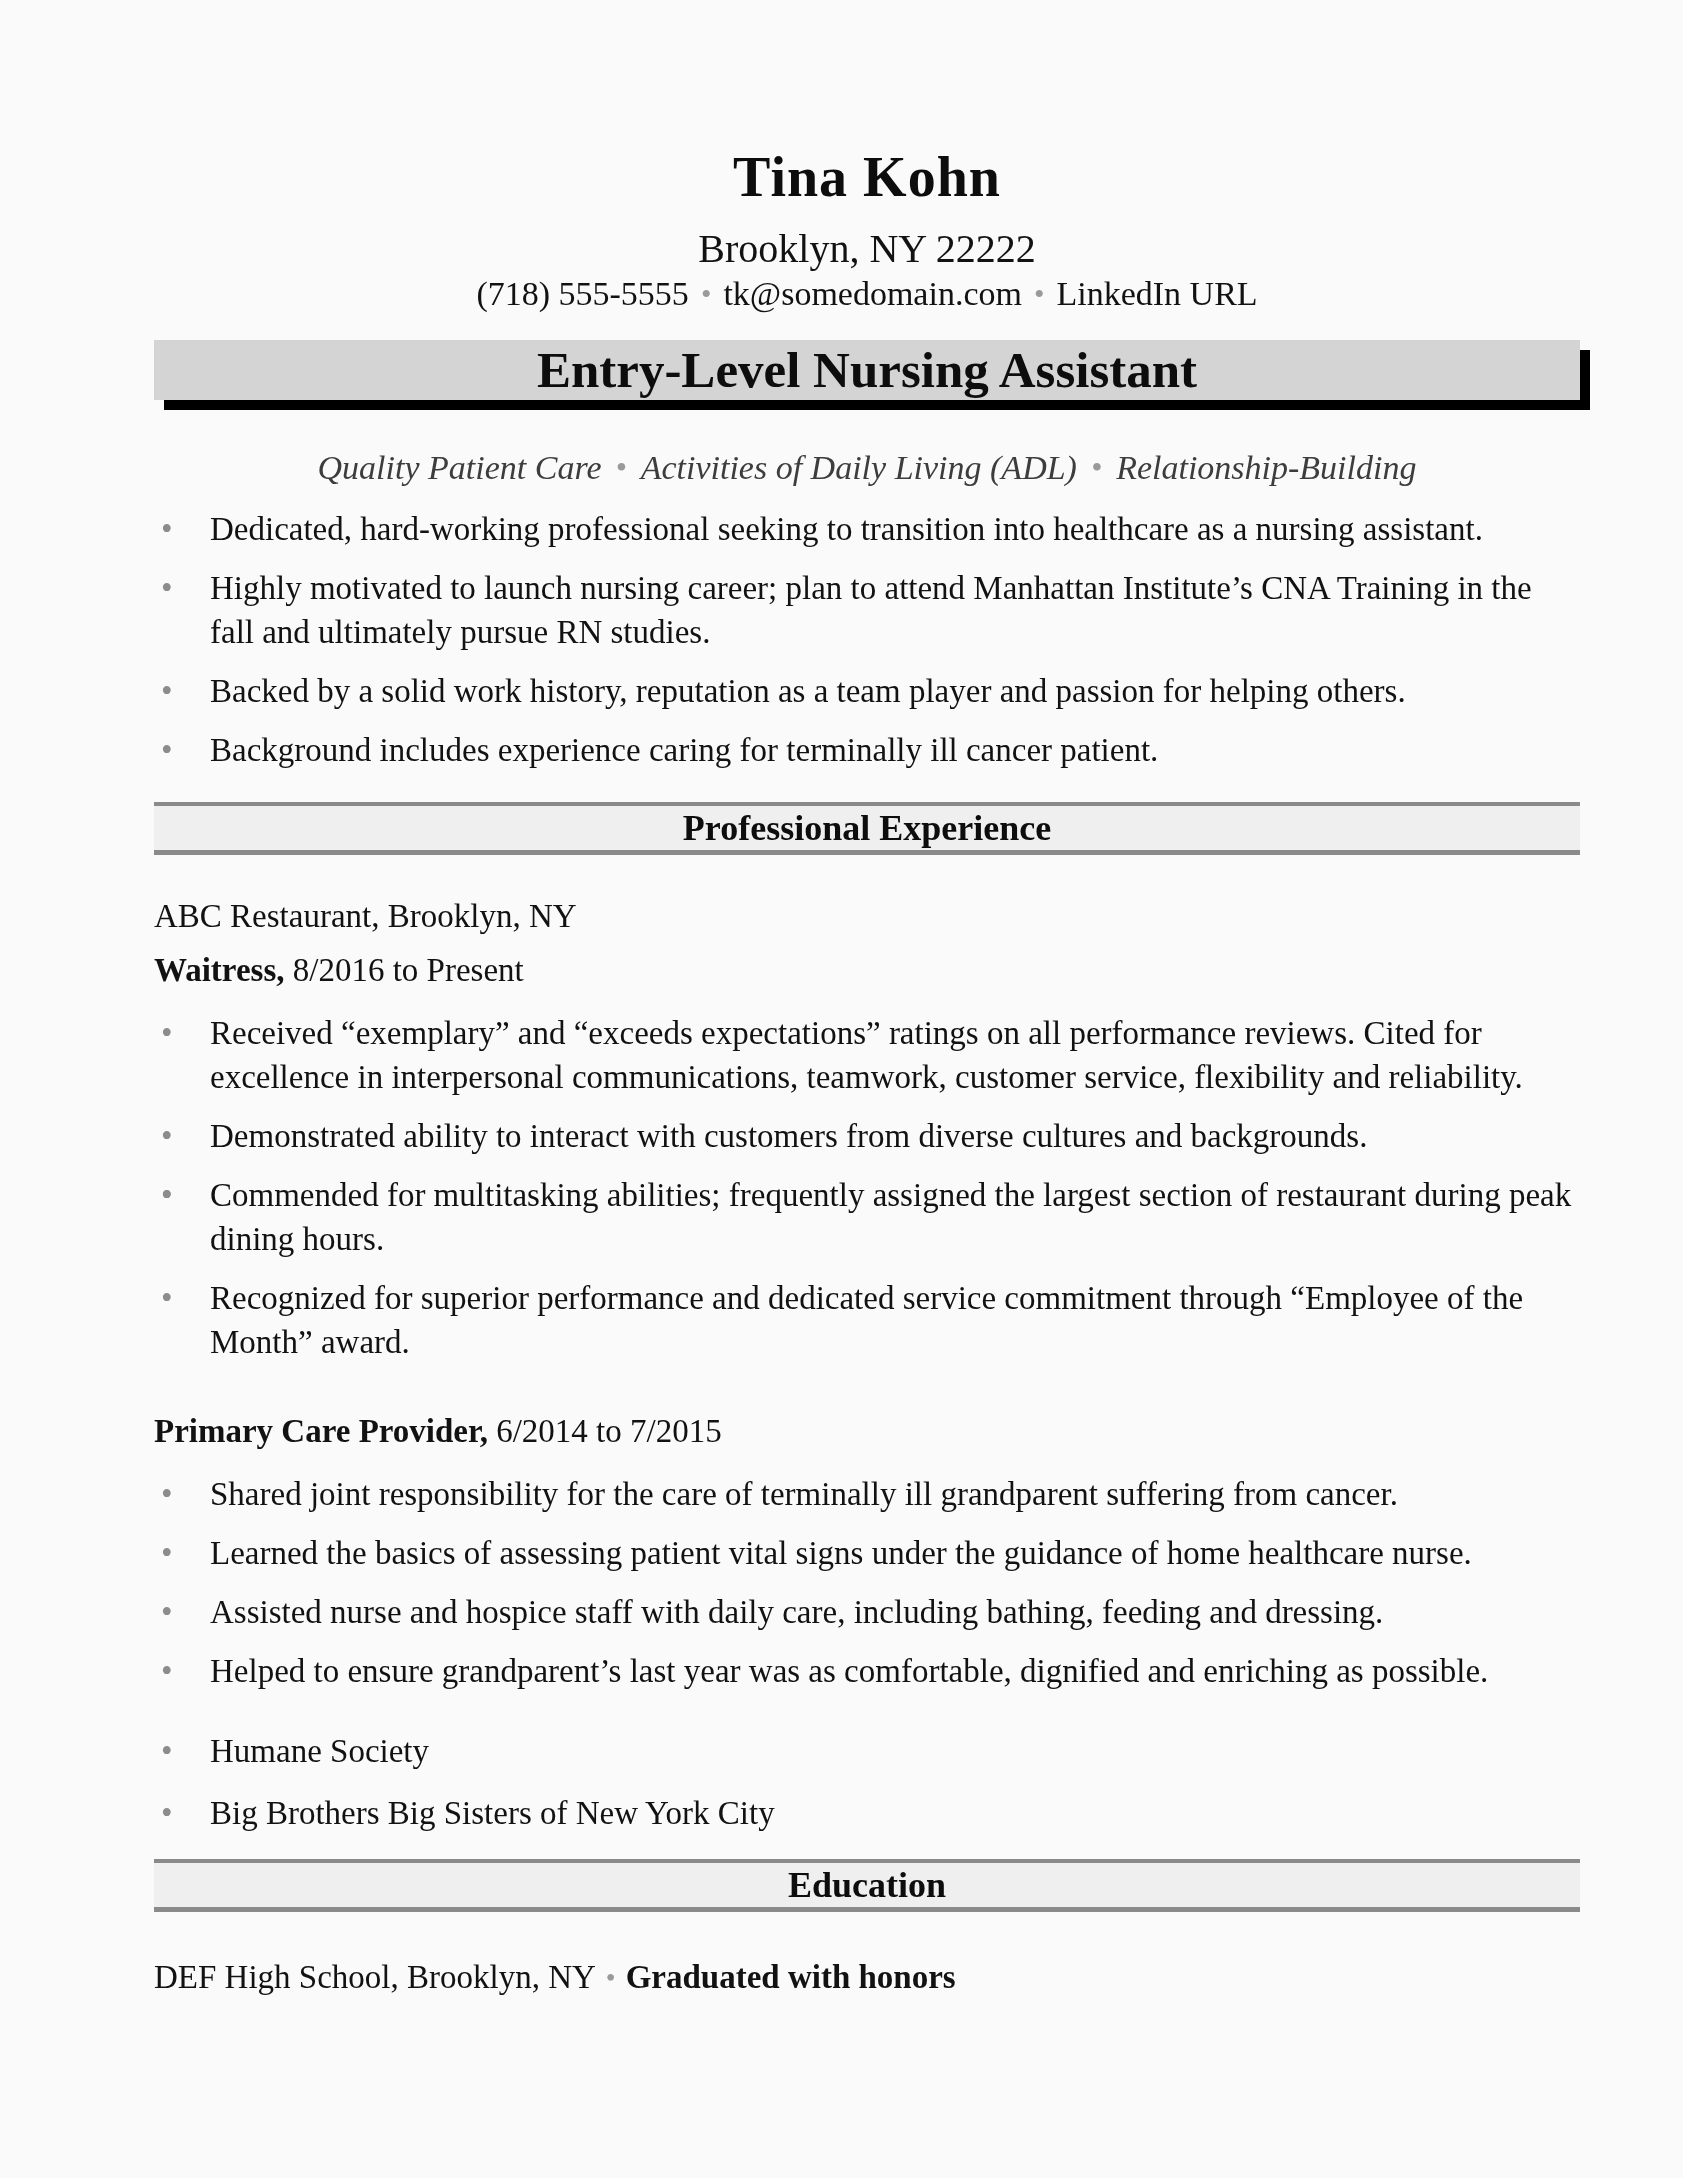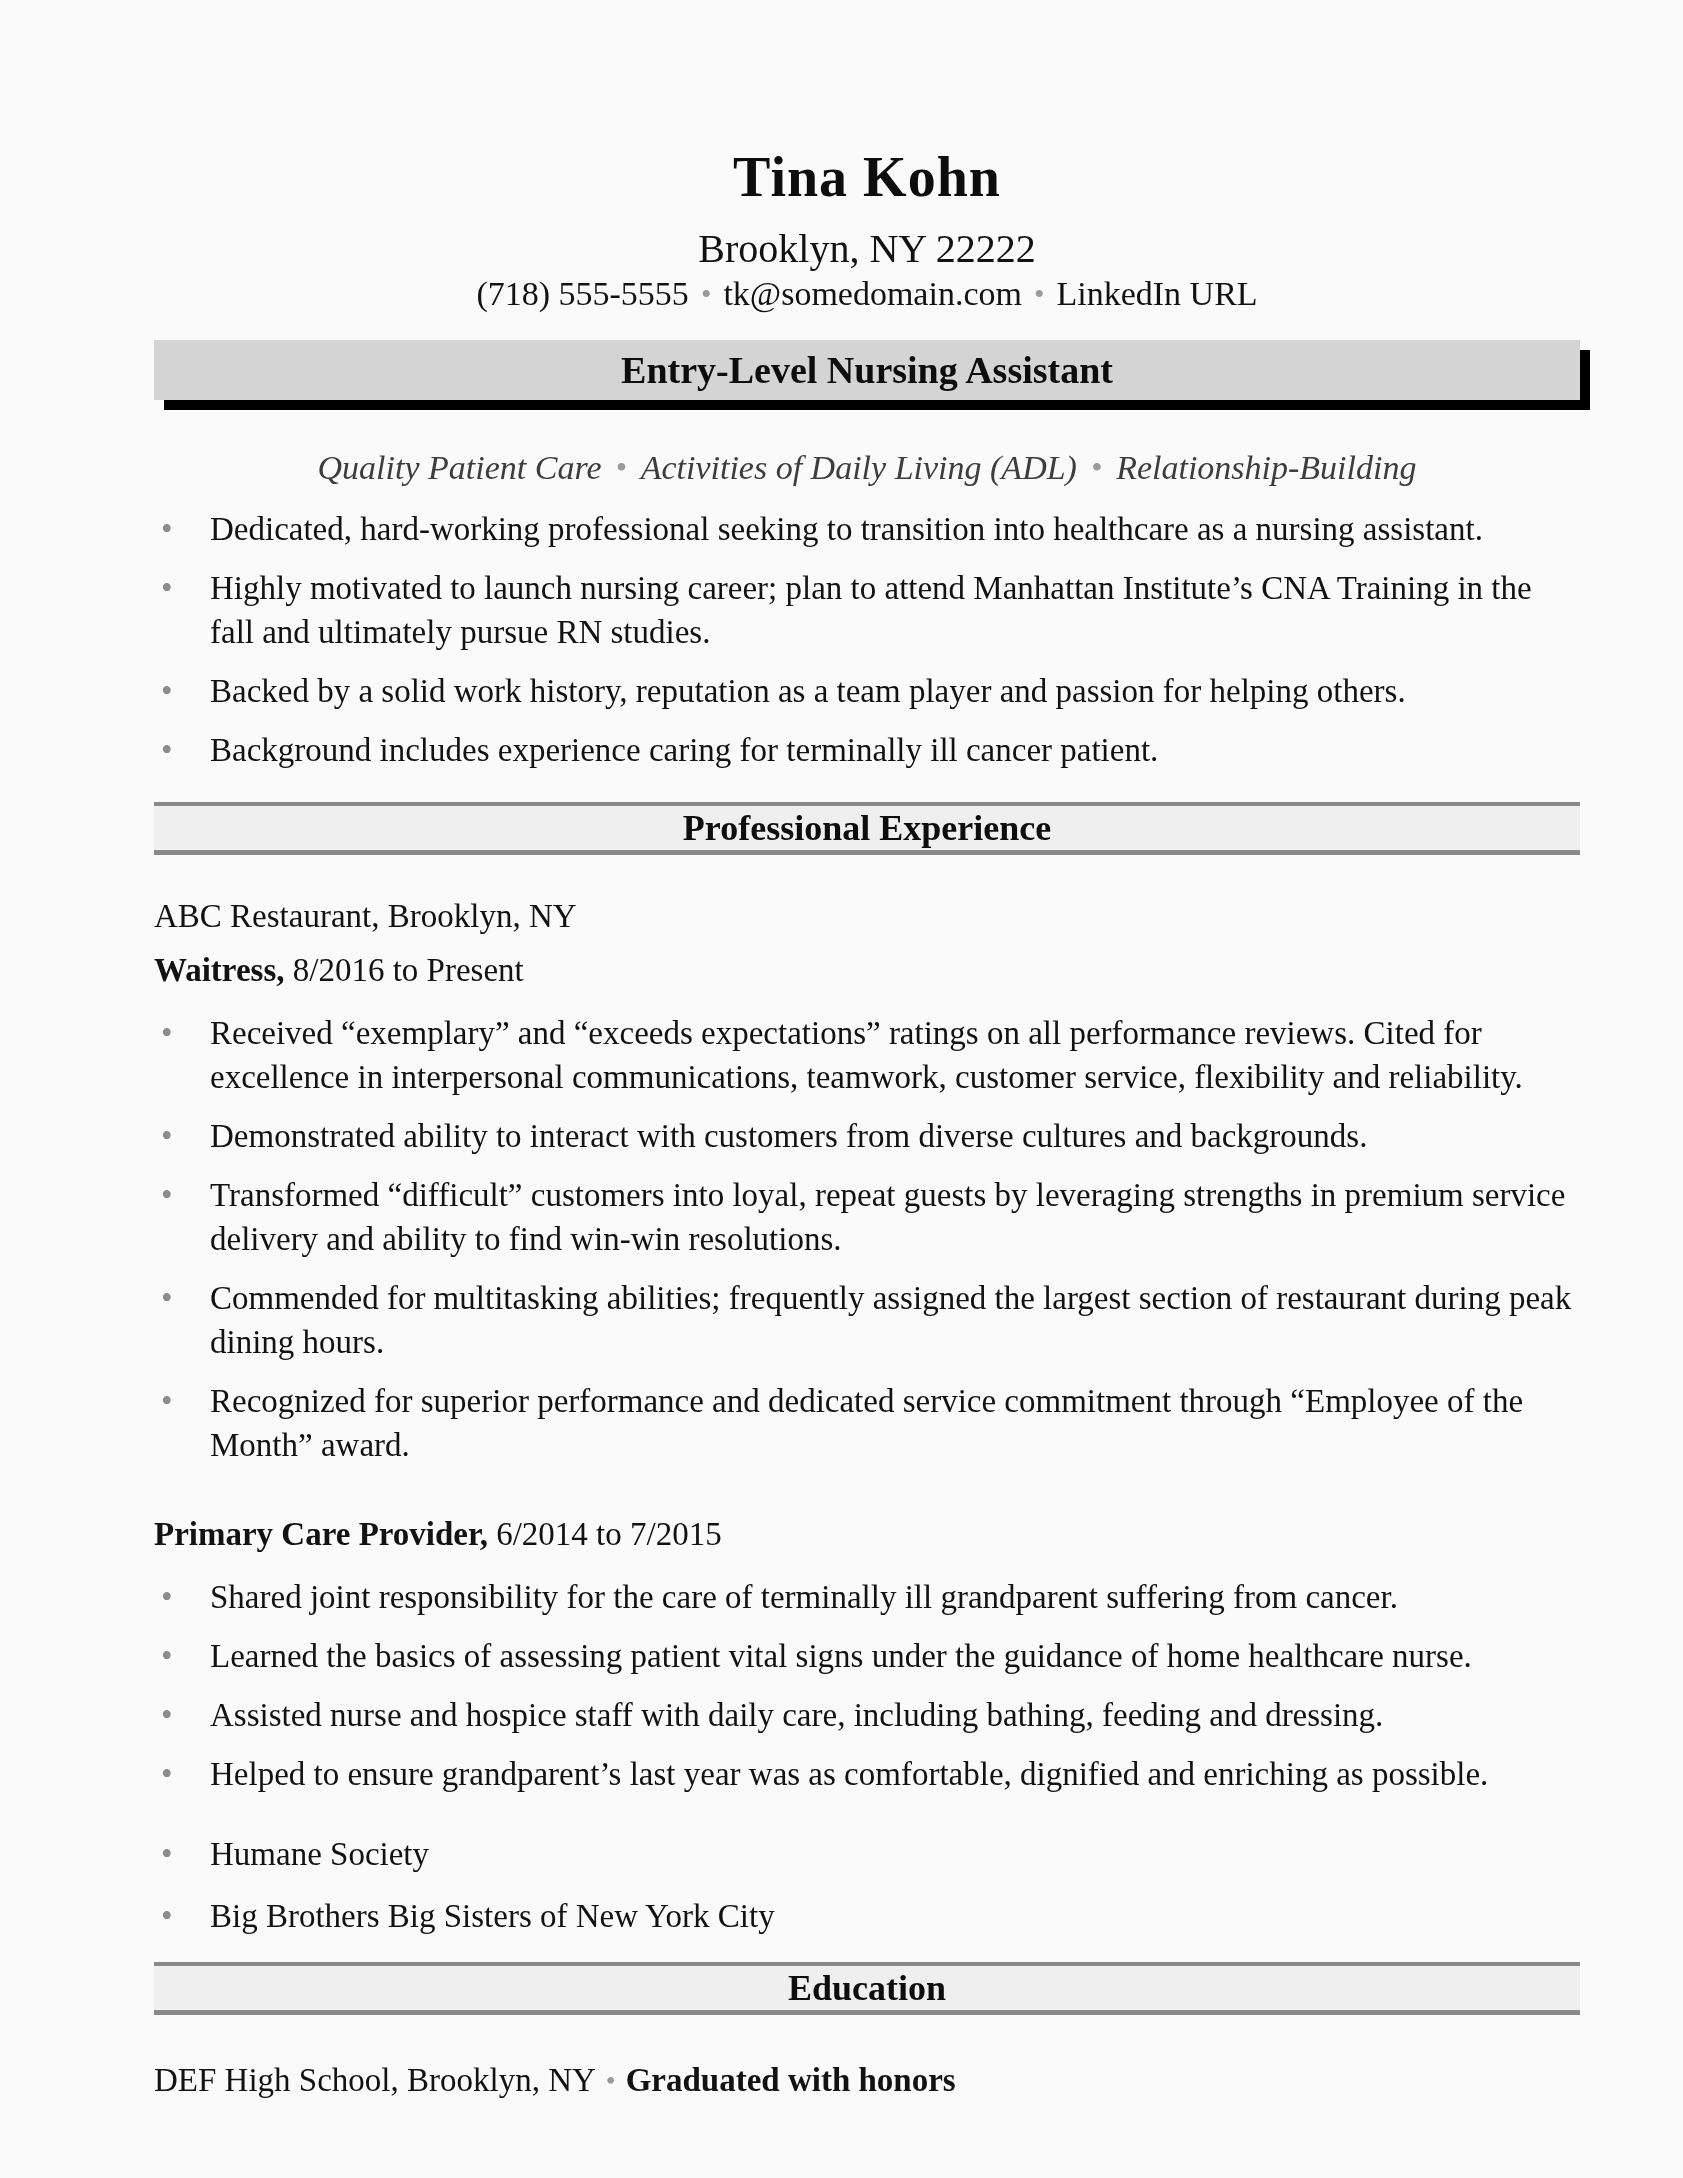--- a/index.html
+++ b/index.html
@@ -48,21 +48,21 @@
     font-size: 30px;
     margin: 0 12px;
     vertical-align: 1px;
   }
   
   .title-banner {
     margin-top: 26px;
     background: #d4d4d4;
     box-shadow: 10px 10px 0 #000000;
     text-align: center;
-    font-size: 38px;
+    font-size: 51px;
     font-weight: bold;
     line-height: 46px;
     padding: 7px 0;
     color: #0d0d0d;
   }
   
   .skills {
     margin-top: 46px;
     text-align: center;
     font-style: italic;
@@ -160,21 +160,21 @@
 
   <div class="employer">ABC Restaurant, Brooklyn, NY</div>
 
   <div class="role-line">
     <span class="bold">Waitress,</span> <span>8/2016 to Present</span>
   </div>
 
   <ul class="bullets role-bullets">
     <li><span class="marker">•</span><span class="text">Received “exemplary” and “exceeds expectations” ratings on all performance reviews. Cited for excellence in interpersonal communications, teamwork, customer service, flexibility and reliability.</span></li>
     <li><span class="marker">•</span><span class="text">Demonstrated ability to interact with customers from diverse cultures and backgrounds.</span></li>
-    <li><span class="marker">•</span><span class="text">Transformed “difficult” customers into loyal, repeat guests by leveraging strengths in premium service delivery and ability to find win-win resolutions.</span></li>
+    <li><span class="marker">•</span></li>
     <li><span class="marker">•</span><span class="text">Commended for multitasking abilities; frequently assigned the largest section of restaurant during peak dining hours.</span></li>
     <li><span class="marker">•</span><span class="text">Recognized for superior performance and dedicated service commitment through “Employee of the Month” award.</span></li>
   </ul>
 
   <div class="role-line role-2">
     <span class="bold">Primary Care Provider,</span> <span>6/2014 to 7/2015</span>
   </div>
 
   <ul class="bullets role-bullets">
     <li><span class="marker">•</span><span class="text">Shared joint responsibility for the care of terminally ill grandparent suffering from cancer.</span></li>

